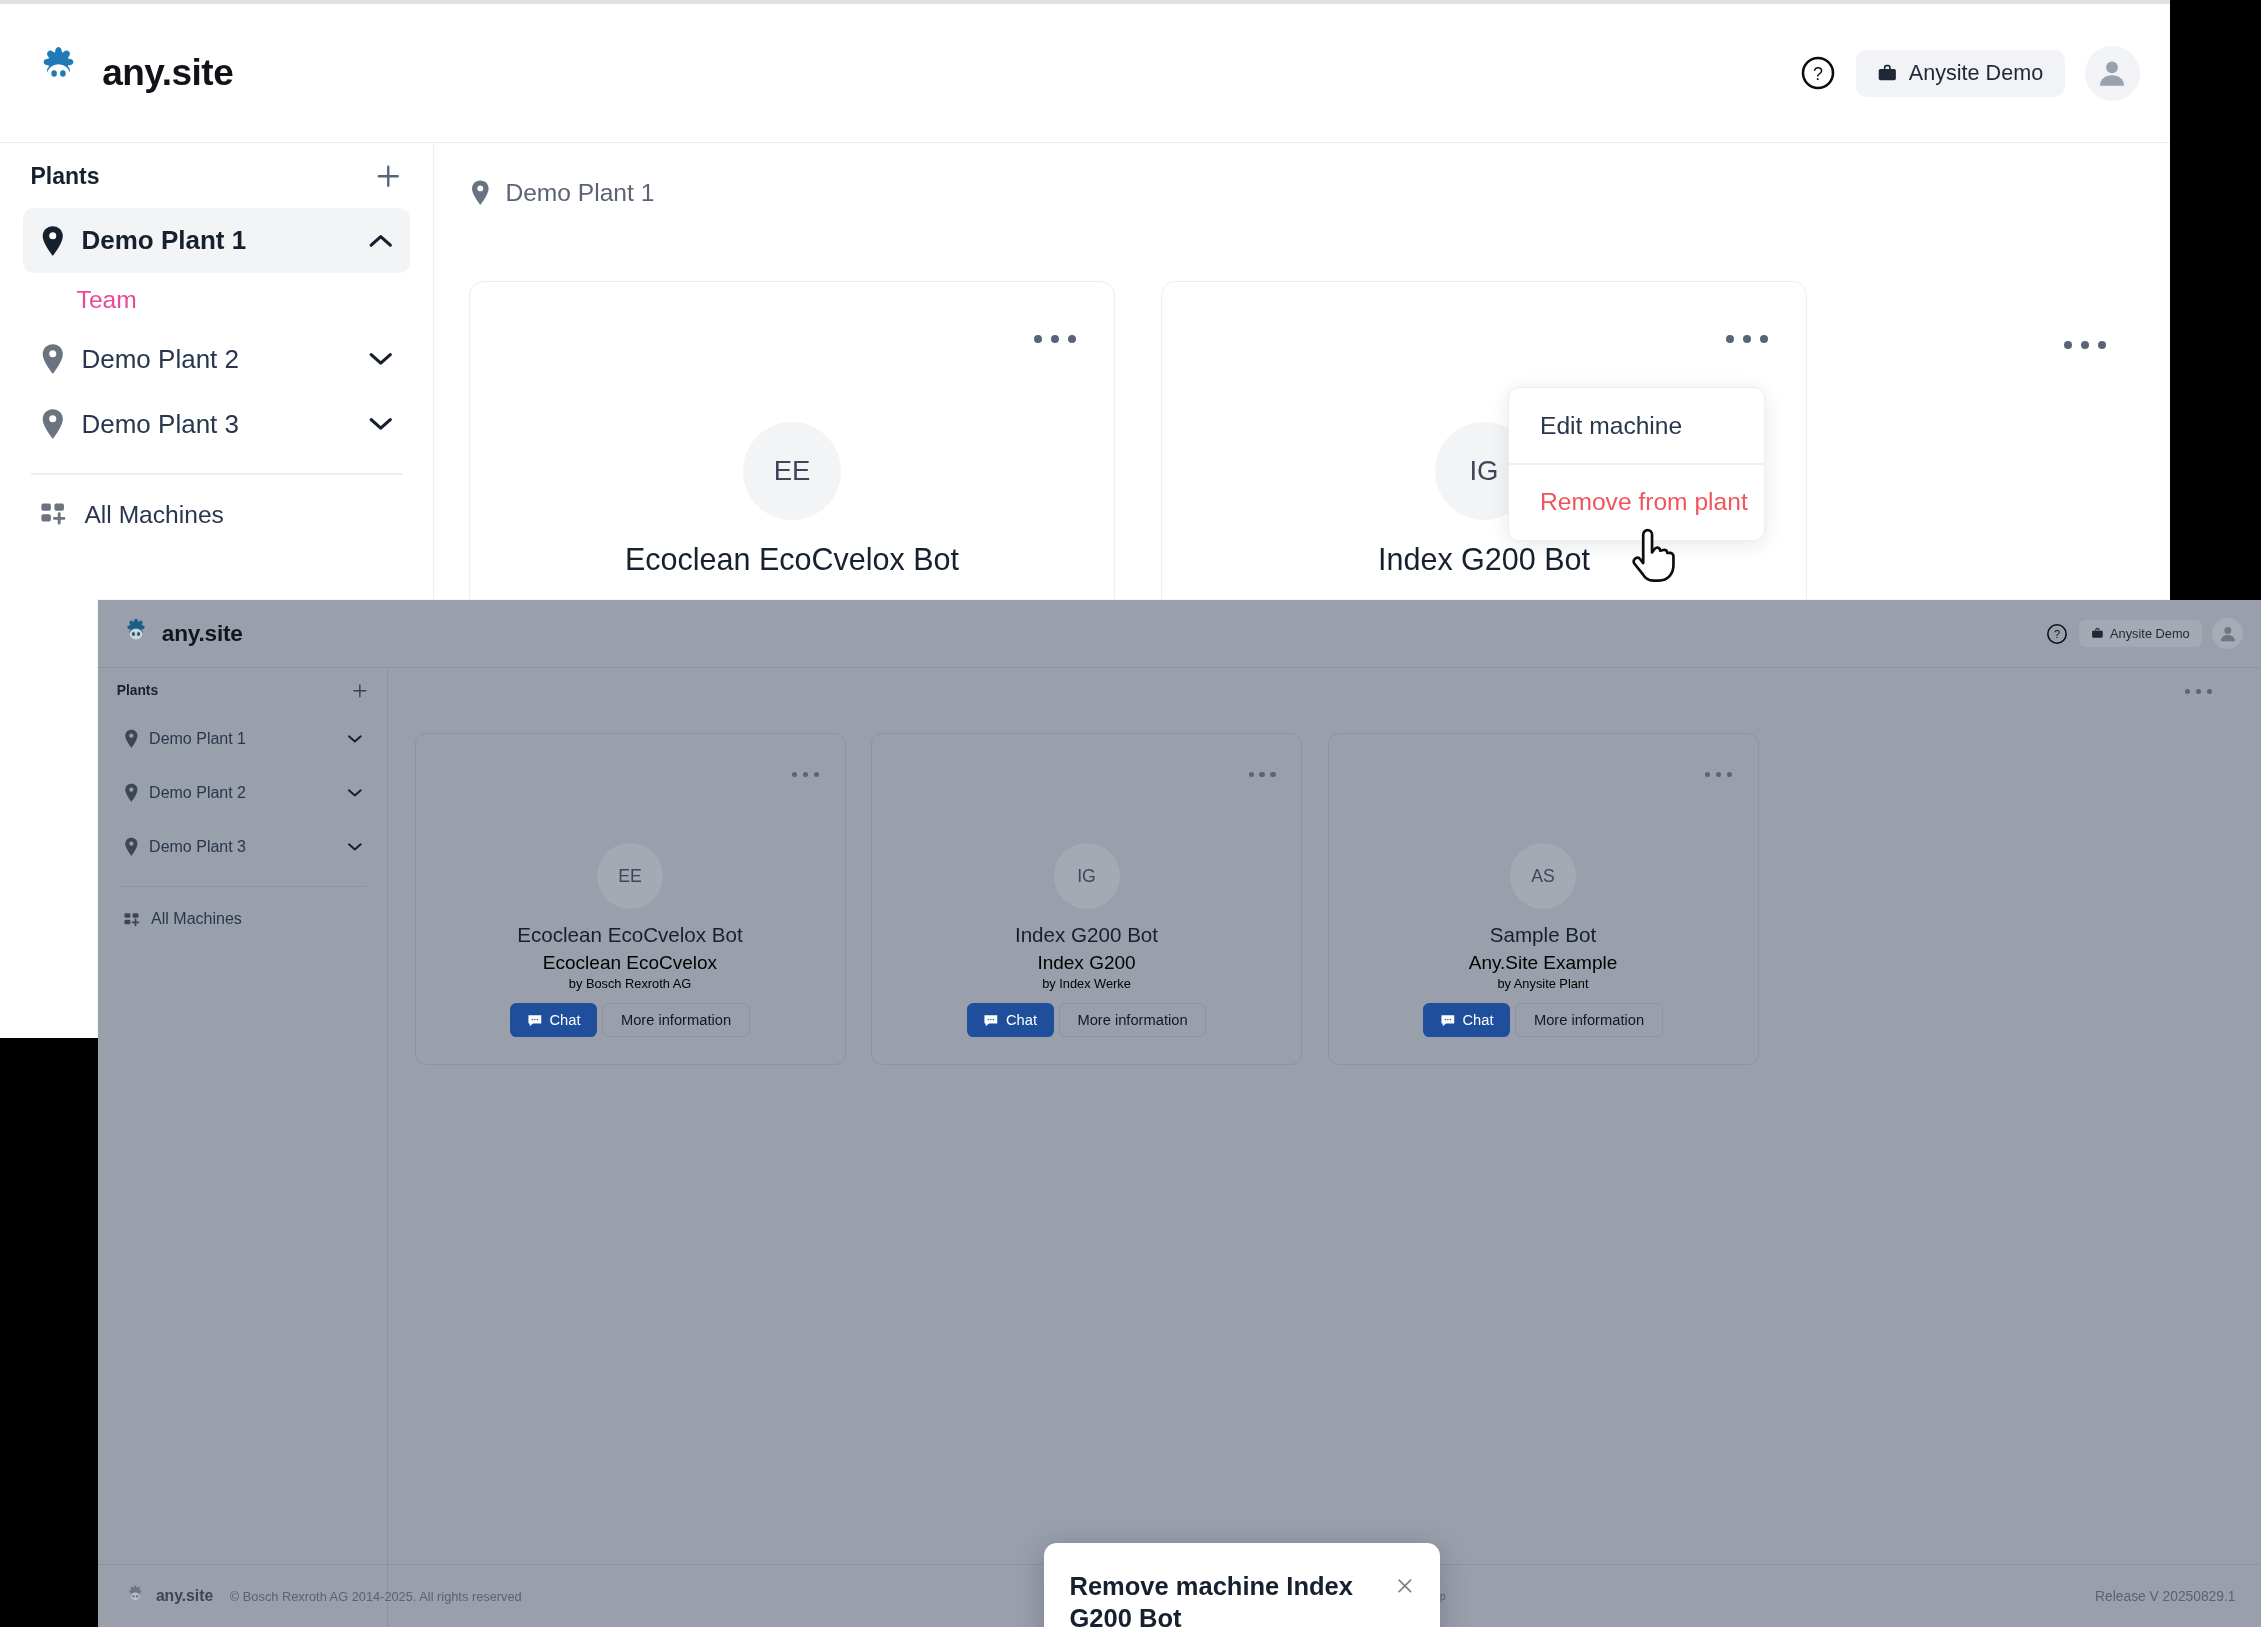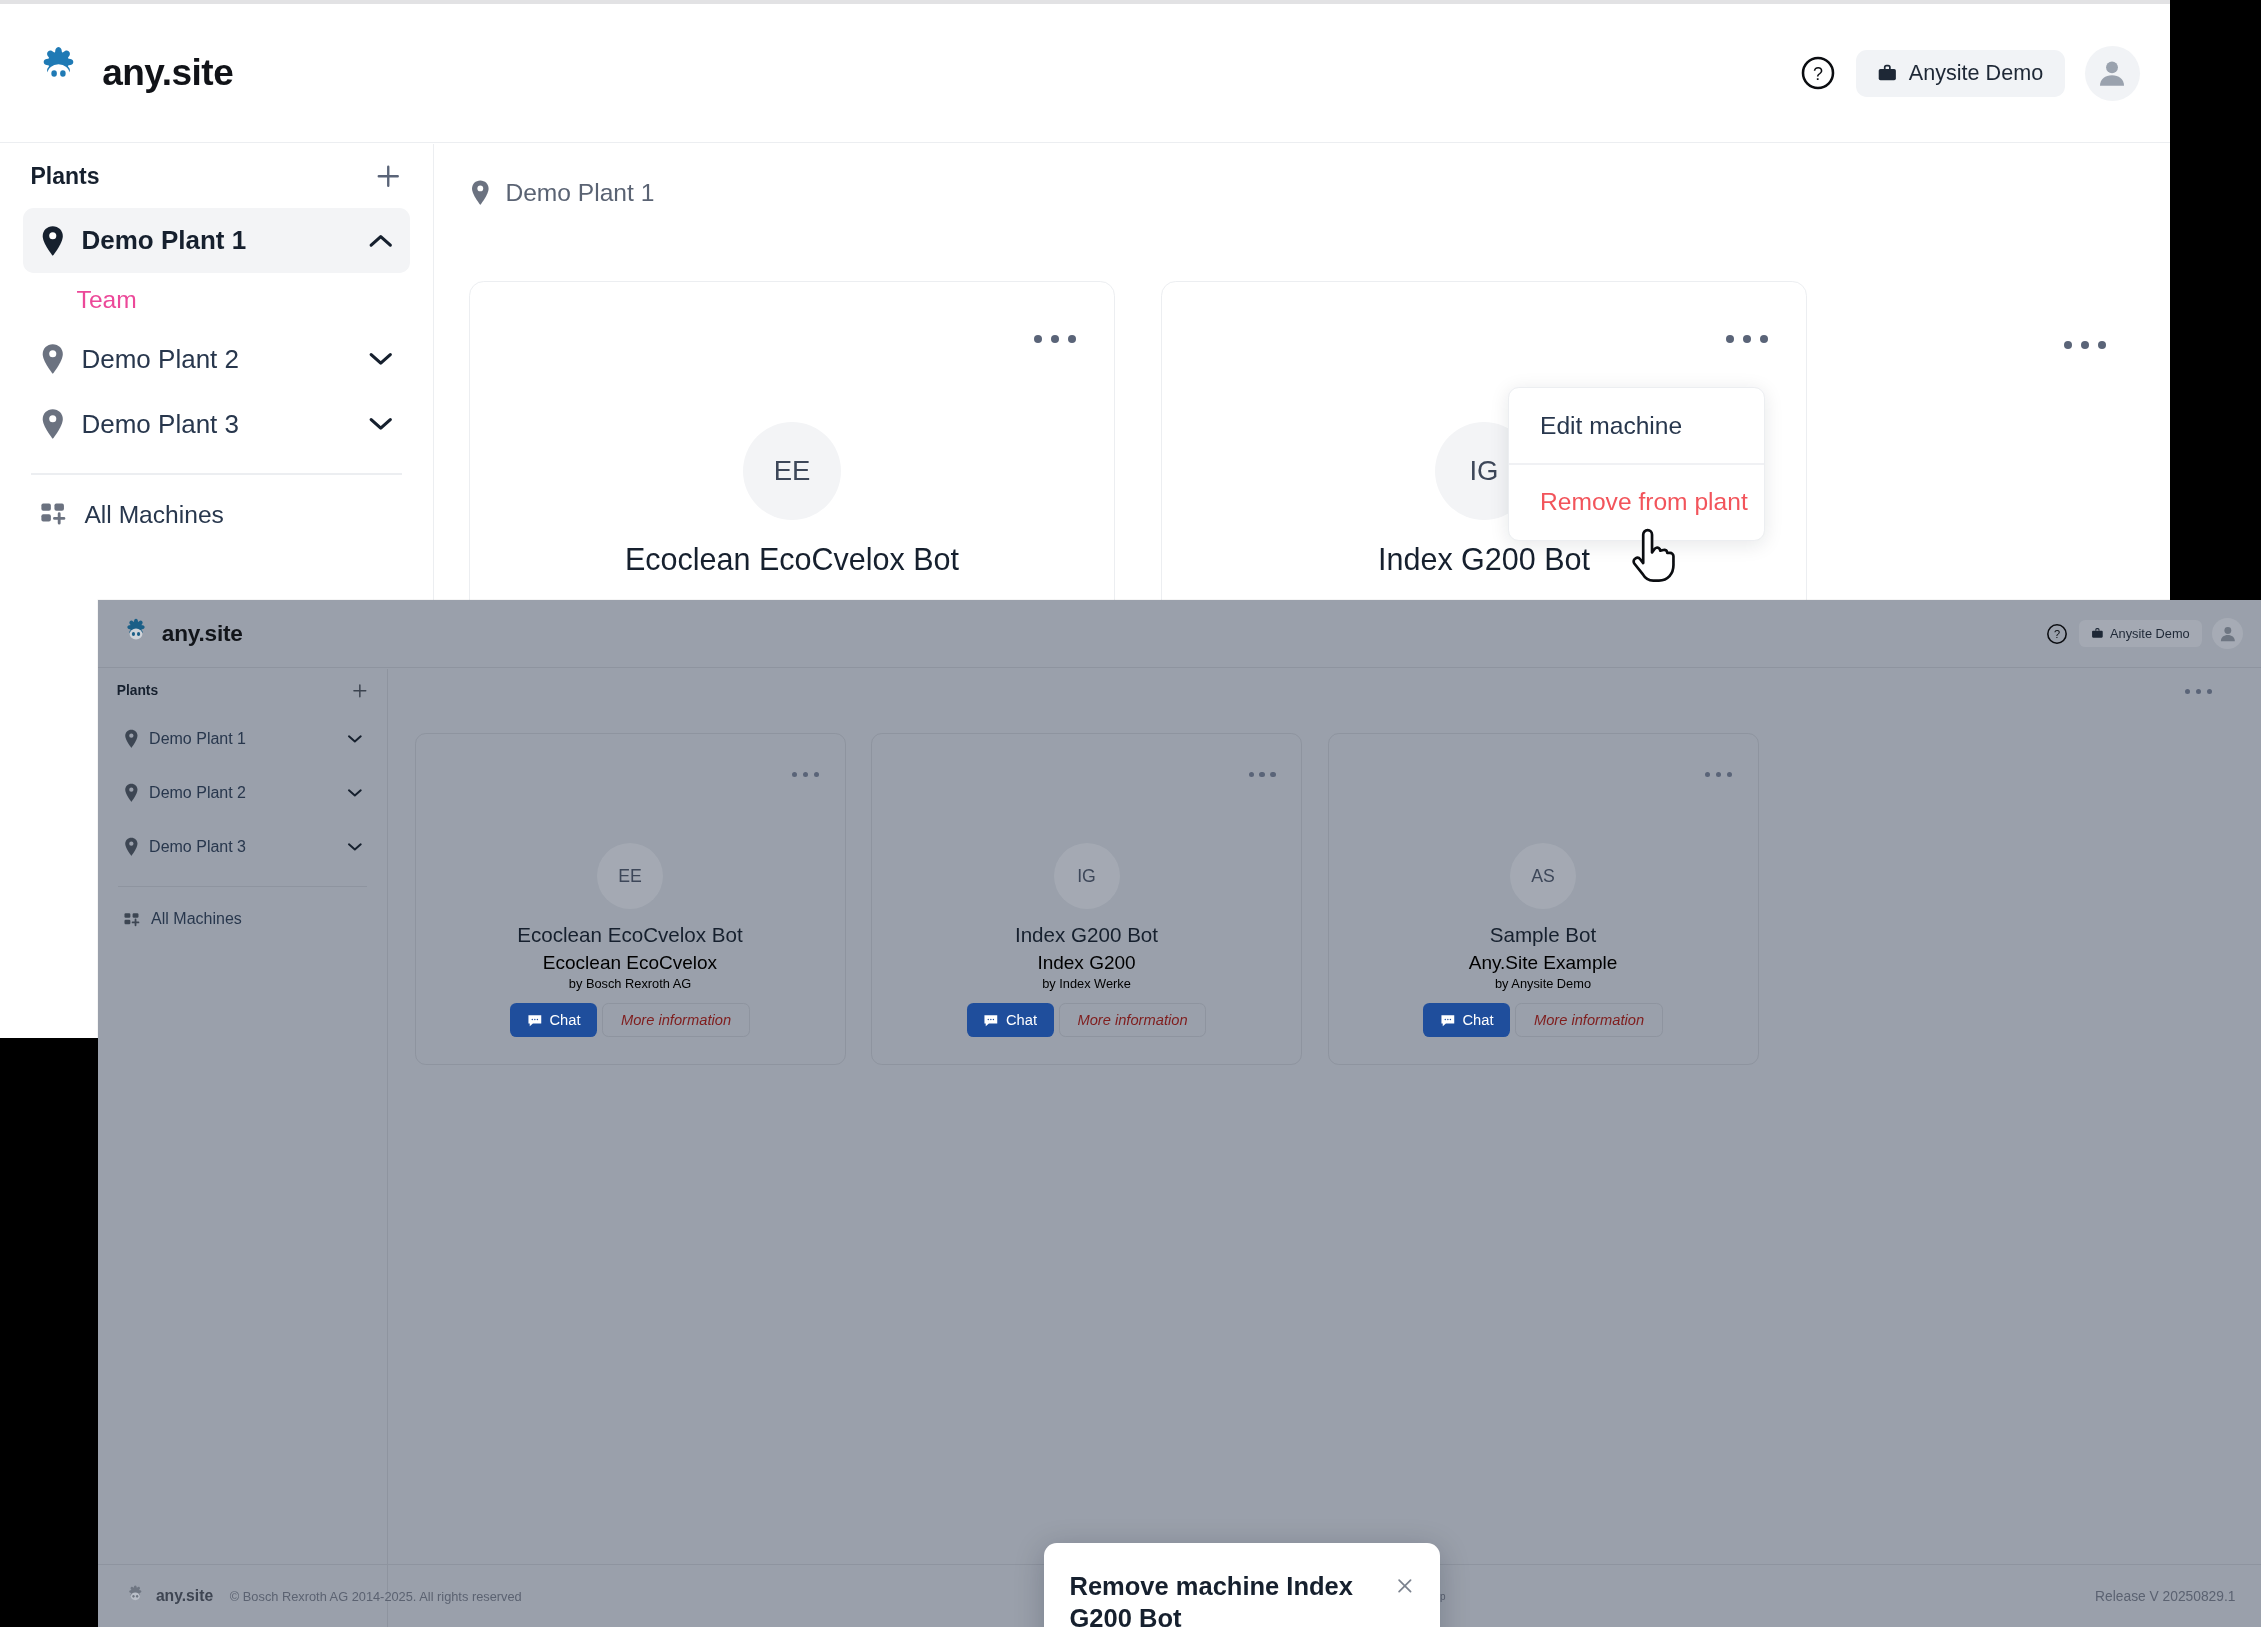--- a/index.html
+++ b/index.html
@@ -177,21 +177,21 @@
   .i-card-by { margin-top: 2px; font-size: 12.8px; color:#000000; }
   .i-card-btns { margin-top: 12.8px; display:flex; gap: 5px; }
   .btn-chat {
     display:flex; align-items:center; gap: 6.9px;
     background:#1f4e9c; color:#fff; border-radius: 6.4px;
     padding: 7.9px 16.7px; font-size: 14.7px;
   }
   .chat-icon { width: 15.7px; height: 12.8px; }
   .btn-more {
     background: transparent; border: 1px solid #8e949f; border-radius: 6.4px;
-    padding: 7.9px 17.7px; font-size: 14.7px; color:#7f1d1d;font-style:italic;
+    padding: 7.9px 17.7px; font-size: 14.7px; color:#0f172a;
   }
 
   
   .i-footer {
     position:absolute; left:0; right:0; bottom:0; height: 63px;
     border-top: 1px solid #8e949f;
     display:flex; align-items:center; padding: 0 25.5px;
     font-size: 12.8px; color:#5b6271;
   }
   .f-left { display:flex; align-items:center; gap: 9.8px; }
@@ -503,21 +503,21 @@
 
         <div class="i-card">
           <div class="i-card-dots i-dots dots">
               <i></i>
               <i></i>
               <i></i>
             </div>
           <div class="i-avatar-big">AS</div>
           <div class="i-card-title">Sample Bot</div>
           <div class="i-card-sub">Any.Site Example</div>
-          <div class="i-card-by">by Anysite Demo</div>
+          <div class="i-card-by">by Anysite Plant</div>
           <div class="i-card-btns">
             <div class="btn-chat">
               <svg class="chat-icon" viewBox="0 0 24 20">
                 <path d="M2 2h20v13H9l-5 4v-4H2z" fill="#ffffff"></path>
                 <circle cx="8" cy="8.5" r="1.1" fill="#1f4e9c"></circle>
                 <circle cx="12" cy="8.5" r="1.1" fill="#1f4e9c"></circle>
                 <circle cx="16" cy="8.5" r="1.1" fill="#1f4e9c"></circle>
               </svg>
               <span>Chat</span>
             </div>

